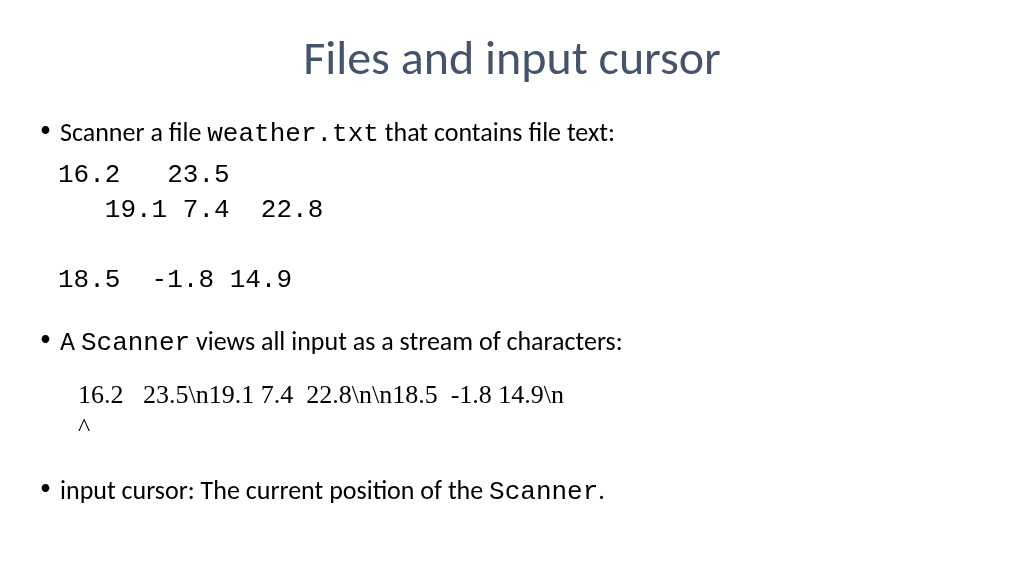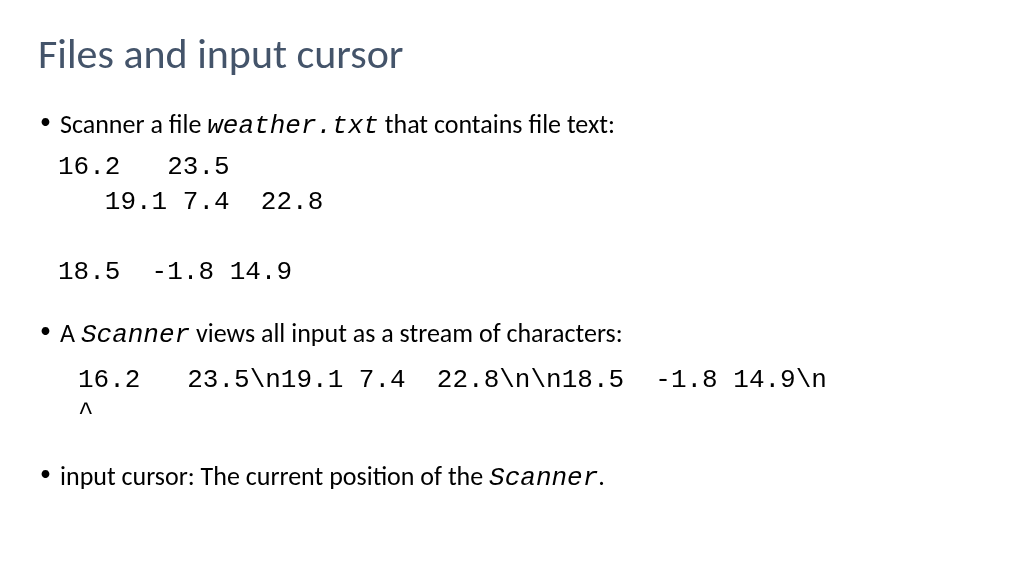--- a/index.html
+++ b/index.html
@@ -9,25 +9,26 @@
     }
     body {
       width: 1024px;
       height: 576px;
       background: #ffffff;
       font-family: 'Calibri', 'Segoe UI', sans-serif;
       padding: 28px 38px;
       color: #000000;
     }
     .slide-title {
-      font-size: 42px;
+      font-size: 48px;
       font-weight: 400;
       color: #44546a;
       margin-bottom: 28px;
       font-family: 'Calibri Light', 'Calibri', sans-serif;
+      text-align: center;
     }
     .bullet-list {
       list-style: none;
     }
     .bullet-item {
       position: relative;
       padding-left: 22px;
       font-size: 26px;
       line-height: 1.35;
       margin-bottom: 6px;
@@ -37,39 +38,38 @@
       content: "•";
       position: absolute;
       left: 2px;
       top: 0;
       font-size: 22px;
       color: #000000;
     }
     .mono {
       font-family: 'Courier New', Courier, monospace;
       letter-spacing: 0;
-      font-style: italic;
     }
     .file-content {
       font-family: 'Courier New', Courier, monospace;
       font-size: 26px;
       line-height: 1.35;
       white-space: pre;
       margin-left: 20px;
       margin-top: 6px;
       margin-bottom: 26px;
       color: #000000;
     }
     .stream-line {
-      font-family: Liberation Mono, monospace;
+      font-family: Liberation Serif, serif;
       font-size: 26px;
       line-height: 1.3;
       white-space: pre;
       margin-left: 40px;
-      margin-top: 10px;
+      margin-top: 16px;
       margin-bottom: 28px;
       color: #000000;
     }
     .bold {
       font-weight: 400;
     }
     .bullet-item.spacer-top {
       margin-top: 6px;
     }
   </style>

